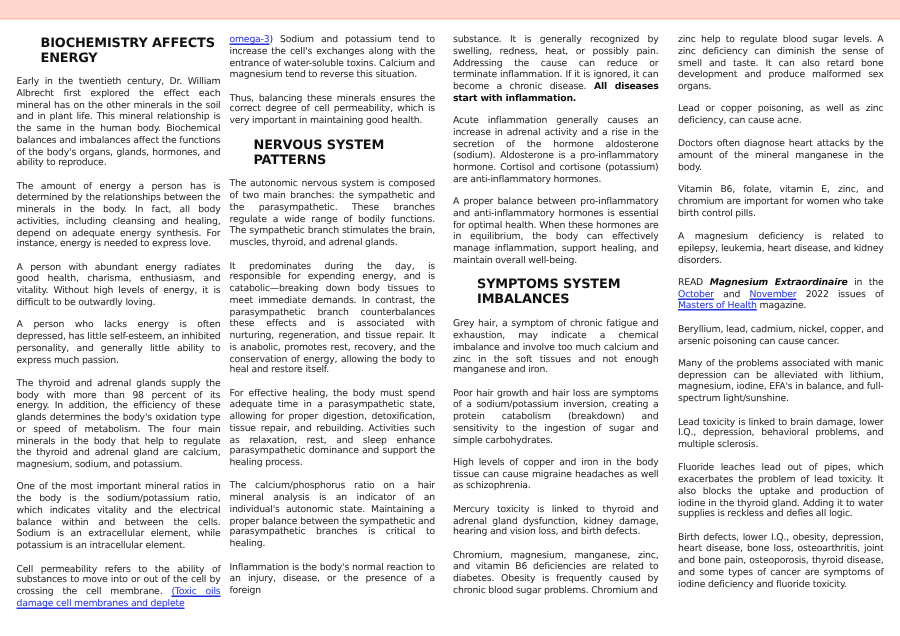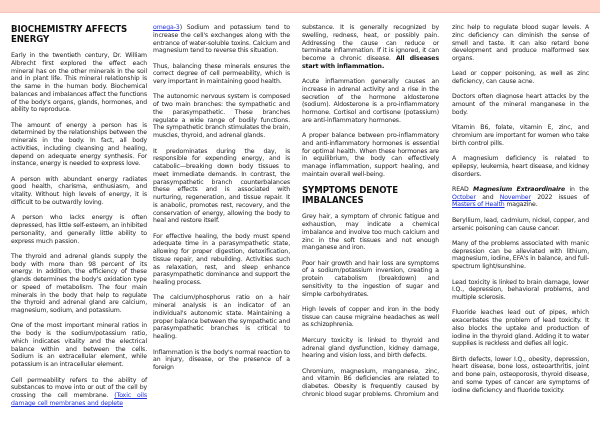--- a/index.html
+++ b/index.html
@@ -2,21 +2,21 @@
 <html><head>
 <meta charset="utf-8">
 <style>
   html, body { margin:0; padding:0; }
   body { width:600px; height:424px; overflow:hidden; background:#ffffff; position:relative;
          font-family:"DejaVu Sans", sans-serif; color:#222; }
   .band { position:absolute; left:0; top:0; width:600px; height:12px; background:#ffd6cc; border-bottom:1px solid #f6c4b8; }
   .col { position:absolute; top:23px; width:136px; font-size:6.2px; line-height:7.75px; text-align:justify; letter-spacing:-0.12px; }
   .c1 { left:11px; } .c2 { left:153px; width:137px; } .c3 { left:302px; width:137px; } .c4 { left:452px; width:137px; }
   p { margin:0 0 7.6px 0; }
-  h2 { margin:1px 0 7px 0; font-size:8.6px; line-height:10px; font-weight:bold; letter-spacing:-0.1px; color:#111; text-align:left; }
+  h2 { margin:1px 0 7px 16px; font-size:8.6px; line-height:10px; font-weight:bold; letter-spacing:-0.1px; color:#111; text-align:left; }
   a { color:#2233dd; text-decoration:underline; }
   b { color:#111; }
   i { font-style:italic; }
 </style>
 </head>
 <body>
 
 <div class="band" style="background: rgb(255, 214, 204);"></div>
 
 <div class="col c1">
@@ -26,32 +26,33 @@
   <p>A person with abundant energy radiates good health, charisma, enthusiasm, and vitality. Without high levels of energy, it is difficult to be outwardly loving.</p>
   <p>A person who lacks energy is often depressed, has little self-esteem, an inhibited personality, and generally little ability to express much passion.</p>
   <p>The thyroid and adrenal glands supply the body with more than 98 percent of its energy. In addition, the efficiency of these glands determines the body's oxidation type or speed of metabolism. The four main minerals in the body that help to regulate the thyroid and adrenal gland are calcium, magnesium, sodium, and potassium.</p>
   <p>One of the most important mineral ratios in the body is the sodium/potassium ratio, which indicates vitality and the electrical balance within and between the cells. Sodium is an extracellular element, while potassium is an intracellular element.</p>
   <p><span>Cell permeability refers to the ability of substances to move into or out of the cell by crossing the cell membrane. </span><a href="#" style="color: rgb(34, 51, 221);">(Toxic oils damage cell membranes and deplete</a></p>
 </div>
 
 <div class="col c2">
   <p><a href="#" style="color: rgb(34, 51, 221);">omega-3</a><span>) Sodium and potassium tend to increase the cell's exchanges along with the entrance of water-soluble toxins. Calcium and magnesium tend to reverse this situation.</span></p>
   <p>Thus, balancing these minerals ensures the correct degree of cell permeability, which is very important in maintaining good health.</p>
+  <h2>NERVOUS SYSTEM PATTERNS</h2>
   <p>The autonomic nervous system is composed of two main branches: the sympathetic and the parasympathetic. These branches regulate a wide range of bodily functions. The sympathetic branch stimulates the brain, muscles, thyroid, and adrenal glands.</p>
   <p>It predominates during the day, is responsible for expending energy, and is catabolic—breaking down body tissues to meet immediate demands. In contrast, the parasympathetic branch counterbalances these effects and is associated with nurturing, regeneration, and tissue repair. It is anabolic, promotes rest, recovery, and the conservation of energy, allowing the body to heal and restore itself.</p>
   <p>For effective healing, the body must spend adequate time in a parasympathetic state, allowing for proper digestion, detoxification, tissue repair, and rebuilding. Activities such as relaxation, rest, and sleep enhance parasympathetic dominance and support the healing process.</p>
   <p>The calcium/phosphorus ratio on a hair mineral analysis is an indicator of an individual's autonomic state. Maintaining a proper balance between the sympathetic and parasympathetic branches is critical to healing.</p>
   <p>Inflammation is the body's normal reaction to an injury, disease, or the presence of a foreign</p>
 </div>
 
 <div class="col c3">
   <p><span>substance. It is generally recognized by swelling, redness, heat, or possibly pain. Addressing the cause can reduce or terminate inflammation. If it is ignored, it can become a chronic disease. </span><b>All diseases start with inflammation.</b></p>
   <p>Acute inflammation generally causes an increase in adrenal activity and a rise in the secretion of the hormone aldosterone (sodium). Aldosterone is a pro-inflammatory hormone. Cortisol and cortisone (potassium) are anti-inflammatory hormones.</p>
   <p>A proper balance between pro-inflammatory and anti-inflammatory hormones is essential for optimal health. When these hormones are in equilibrium, the body can effectively manage inflammation, support healing, and maintain overall well-being.</p>
-  <h2>SYMPTOMS DENOTE IMBALANCES</h2>
+  <h2>SYMPTOMS SYSTEM IMBALANCES</h2>
   <p>Grey hair, a symptom of chronic fatigue and exhaustion, may indicate a chemical imbalance and involve too much calcium and zinc in the soft tissues and not enough manganese and iron.</p>
   <p>Poor hair growth and hair loss are symptoms of a sodium/potassium inversion, creating a protein catabolism (breakdown) and sensitivity to the ingestion of sugar and simple carbohydrates.</p>
   <p>High levels of copper and iron in the body tissue can cause migraine headaches as well as schizophrenia.</p>
   <p>Mercury toxicity is linked to thyroid and adrenal gland dysfunction, kidney damage, hearing and vision loss, and birth defects.</p>
   <p>Chromium, magnesium, manganese, zinc, and vitamin B6 deficiencies are related to diabetes. Obesity is frequently caused by chronic blood sugar problems. Chromium and</p>
 </div>
 
 <div class="col c4">
   <p>zinc help to regulate blood sugar levels. A zinc deficiency can diminish the sense of smell and taste. It can also retard bone development and produce malformed sex organs.</p>
   <p>Lead or copper poisoning, as well as zinc deficiency, can cause acne.</p>

